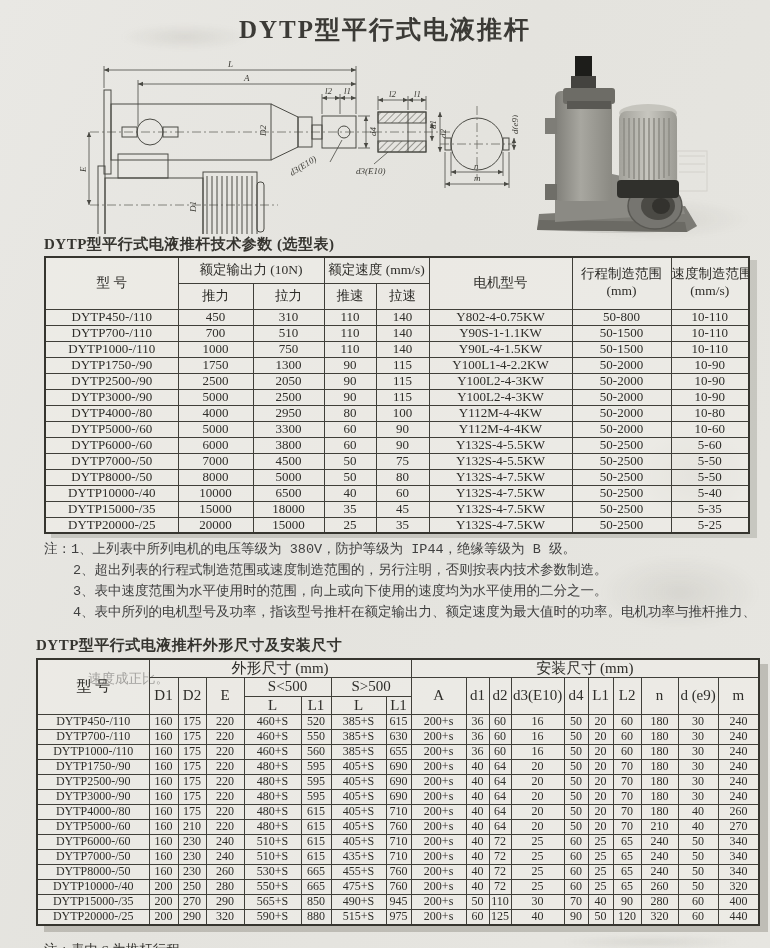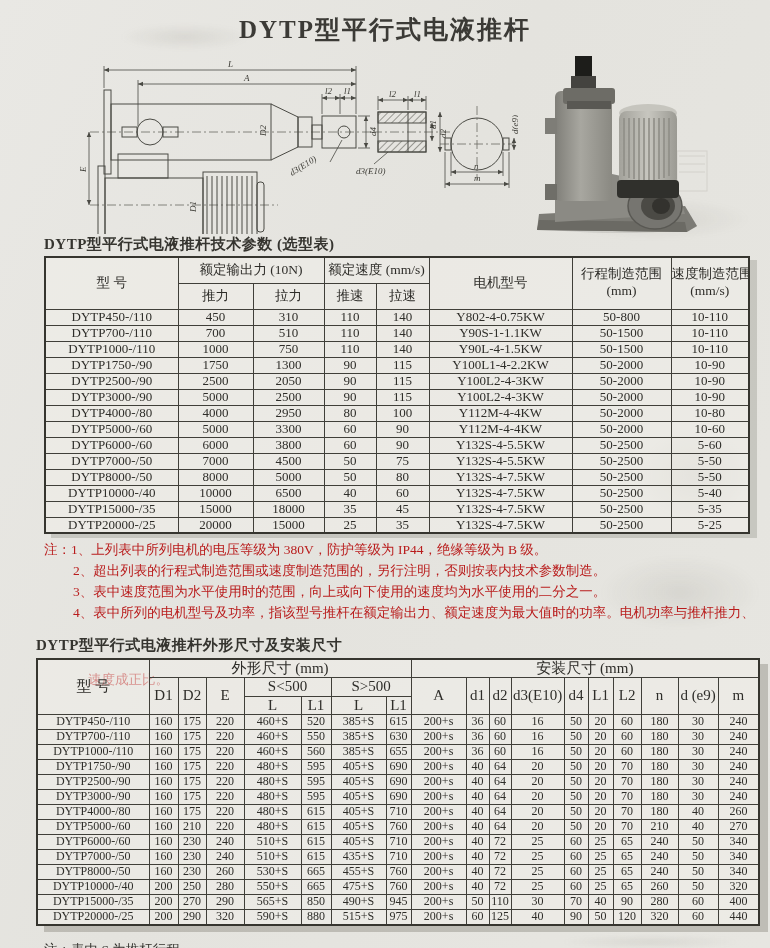--- a/index.html
+++ b/index.html
@@ -27,21 +27,21 @@
         box-shadow:7px 4px 0 rgba(130,128,118,.30); }
   #t1 th { height:26px; font-size:13.5px; }
   #t1 td { height:16px; }
   #t2 { left:36px; top:658px; width:722px; font-size:12px;
         box-shadow:8px 6px 0 rgba(125,123,113,.38); }
   #t2 th { height:17px; font-size:15px; }
   #t2 td { height:15px; }
   .blk { display:block; line-height:1.25; }
 
   .notes { position:absolute; left:44px; top:540px; width:696px;
-           font-size:13.5px; line-height:1.55; color:#b91c1c; }
+           font-size:13.5px; line-height:1.55; color:#404040;font-family:Liberation Mono, monospace; }
   .note-line { white-space:nowrap; }
   .ind1 { padding-left:29px; }
   .ind2 { padding-left:44px;margin-top:46px; }
 
   .footer-note { position:absolute; left:44px; top:925px; font-size:13.5px; color:#33322d;margin-top:16px; }
 
   svg text { font-family:"Liberation Serif", serif; }
   .smudge { position:absolute; border-radius:50%;
             background:radial-gradient(closest-side, rgba(112,110,98,.12), rgba(112,110,98,0));
             filter:blur(2px); pointer-events:none; }

